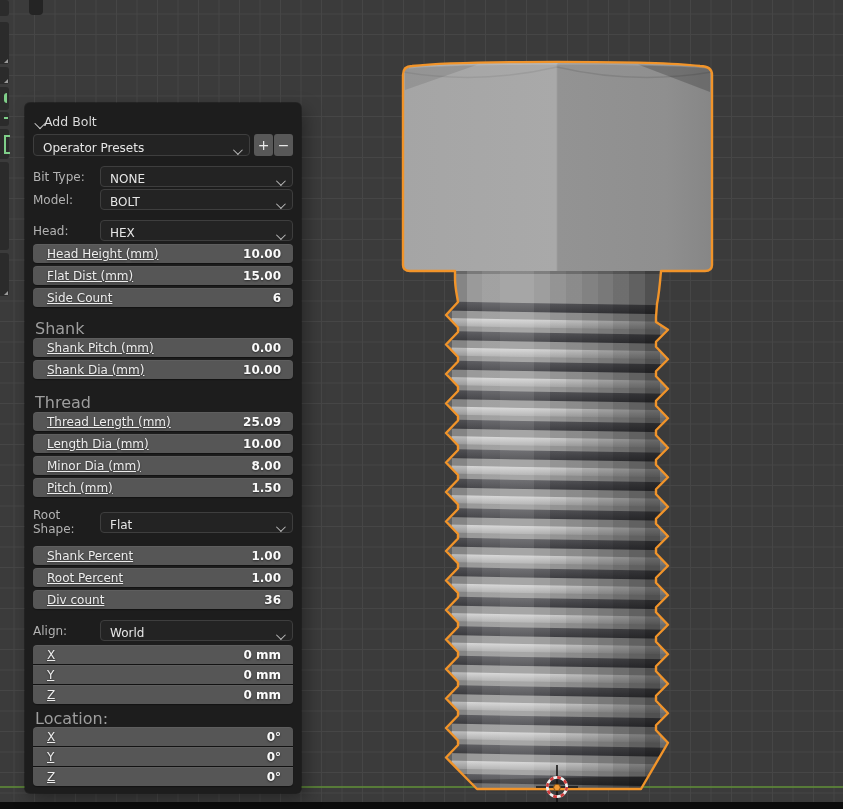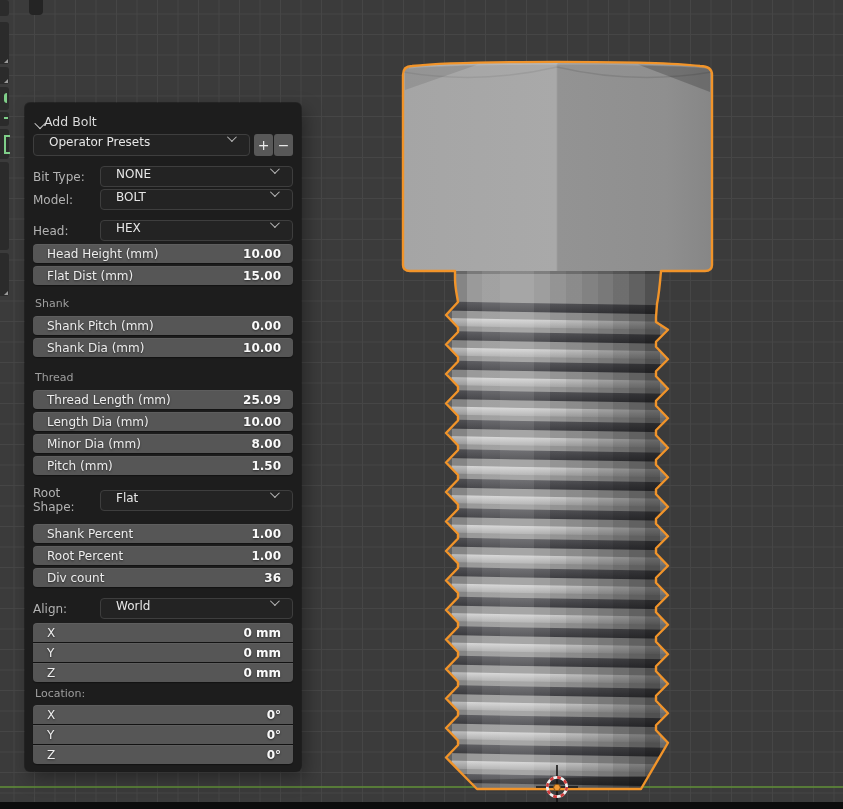--- a/index.html
+++ b/index.html
@@ -24,34 +24,34 @@
   
   .panel{position:absolute;left:25px;top:103px;width:276px;box-sizing:border-box;
     background:#1d1d1d;border-radius:5px;padding:6px 8px 7px 8px;
     box-shadow:0 0 0 1px rgba(0,0,0,.35),5px 7px 18px rgba(0,0,0,.35);
     display:flex;flex-direction:column;color:#d8d8d8;}
   .phead{display:flex;align-items:flex-end;height:20px;font-size:12.5px;color:#dadada;}
   .hchev{width:7px;height:7px;border-right:1.7px solid #cfcfcf;border-bottom:1.7px solid #cfcfcf;
     transform:rotate(45deg) translate(-1px,-1px);flex:none;margin-left:3px;}
   .prow{display:flex;align-items:center;}
   .plabel{width:67px;flex:none;font-size:12px;color:#b2b2b2;}
-  .dd{display:flex;align-items:flex-start;background:#232323;border:1px solid #3e3e3e;
-    border-radius:4px;height:19px;flex:1;padding:0 15px;min-width:0;}
+  .dd{display:flex;align-items:flex-end;background:#232323;border:1px solid #3e3e3e;
+    border-radius:4px;height:19px;flex:1;padding:0 9px;min-width:0;}
   .ddv{font-size:12px;color:#e6e6e6;white-space:nowrap;}
   .chev{width:6px;height:6px;border-right:1.6px solid #b9b9b9;border-bottom:1.6px solid #b9b9b9;
     transform:rotate(45deg) translateY(-2px);margin-left:auto;flex:none;}
   .pm{width:19px;height:22px;flex:none;background:#585858;border:none;border-radius:3px;
     color:#ebebeb;font-size:14px;line-height:1;padding:0;font-family:inherit;}
   .presetsrow{display:flex;align-items:center;}
   .presetsrow .dd{height:20px;}
   .slider{display:flex;align-items:center;height:19px;background:#565656;border-radius:4px;
     padding:0 12px 0 14px;box-shadow:inset 0 1px 0 rgba(255,255,255,.05),0 1px 1px rgba(0,0,0,.35);}
-  .sl{font-size:12px;color:#ededed;text-shadow:0 1px 2px rgba(0,0,0,.5);white-space:nowrap;}
+  .sl{font-size:12px;color:#ededed;text-shadow:0 1px 2px rgba(0,0,0,.5);white-space:nowrap;text-decoration:underline;}
   .sv{margin-left:auto;font-size:12px;color:#fafafa;text-shadow:0 1px 2px rgba(0,0,0,.5);font-weight:bold;}
-  .seclabel{font-size:11px;color:#9e9e9e;padding-left:2px;height:14px;}
+  .seclabel{font-size:16px;color:#9e9e9e;padding-left:2px;height:14px;}
   .vgroup{display:flex;flex-direction:column;}
   .vgroup .slider{border-radius:0;margin-top:1px;}
   .vgroup .slider:first-child{border-radius:4px 4px 0 0;margin-top:0;}
   .vgroup .slider:last-child{border-radius:0 0 4px 4px;}
   .mt2{margin-top:2px}.mt3{margin-top:3px}.mt4{margin-top:4px}.mt5{margin-top:5px}
   .mt10{margin-top:10px}.mt11{margin-top:11px}.mt12{margin-top:12px}.mt14{margin-top:14px}
 </style>
 </head>
 <body>
 
@@ -239,20 +239,24 @@
     </div>
 
     <div class="slider mt3">
       <span class="sl">Head Height (mm)</span>
       <span class="sv">10.00</span>
     </div>
     <div class="slider mt3">
       <span class="sl">Flat Dist (mm)</span>
       <span class="sv">15.00</span>
     </div>
+    <div class="slider mt3">
+      <span class="sl">Side Count</span>
+      <span class="sv">6</span>
+    </div>
 
     <div class="seclabel mt12">Shank</div>
     <div class="slider mt5">
       <span class="sl">Shank Pitch (mm)</span>
       <span class="sv">0.00</span>
     </div>
     <div class="slider mt3">
       <span class="sl">Shank Dia (mm)</span>
       <span class="sv">10.00</span>
     </div>

